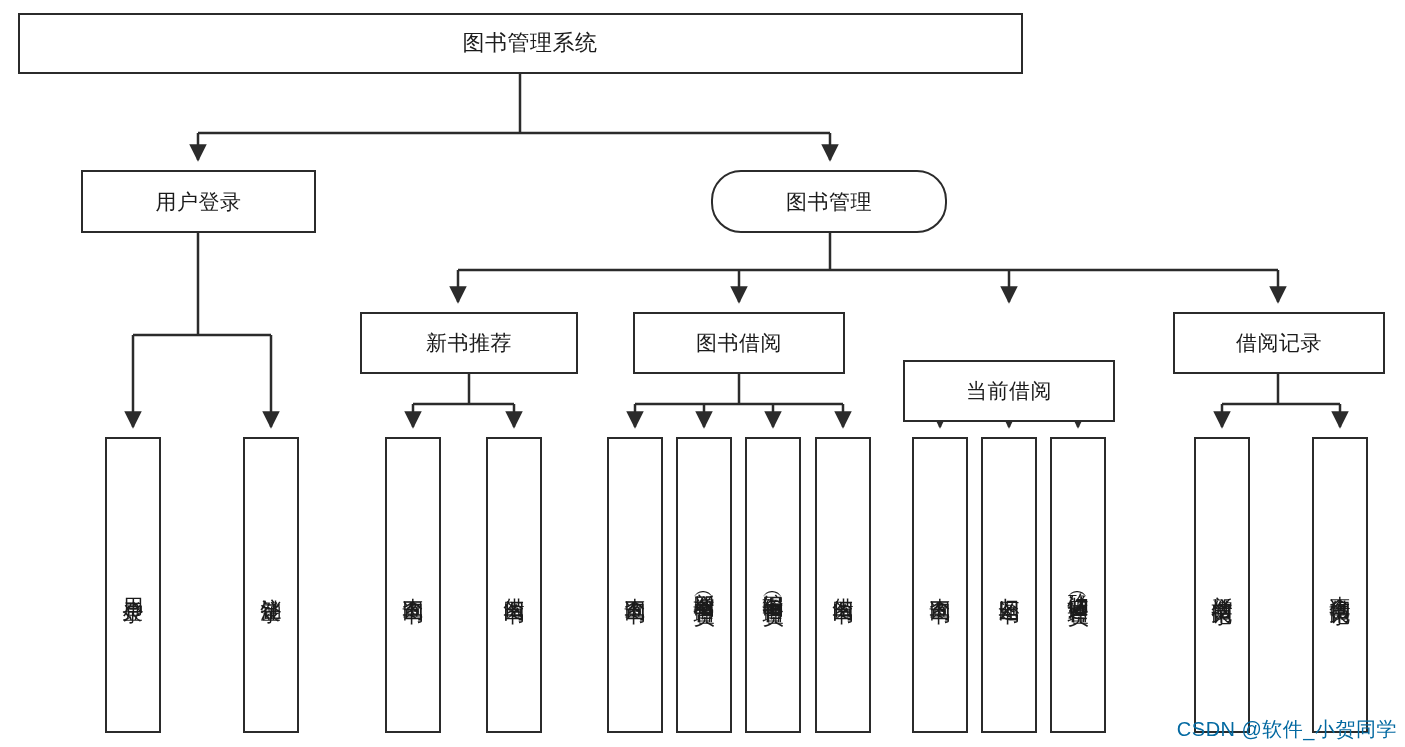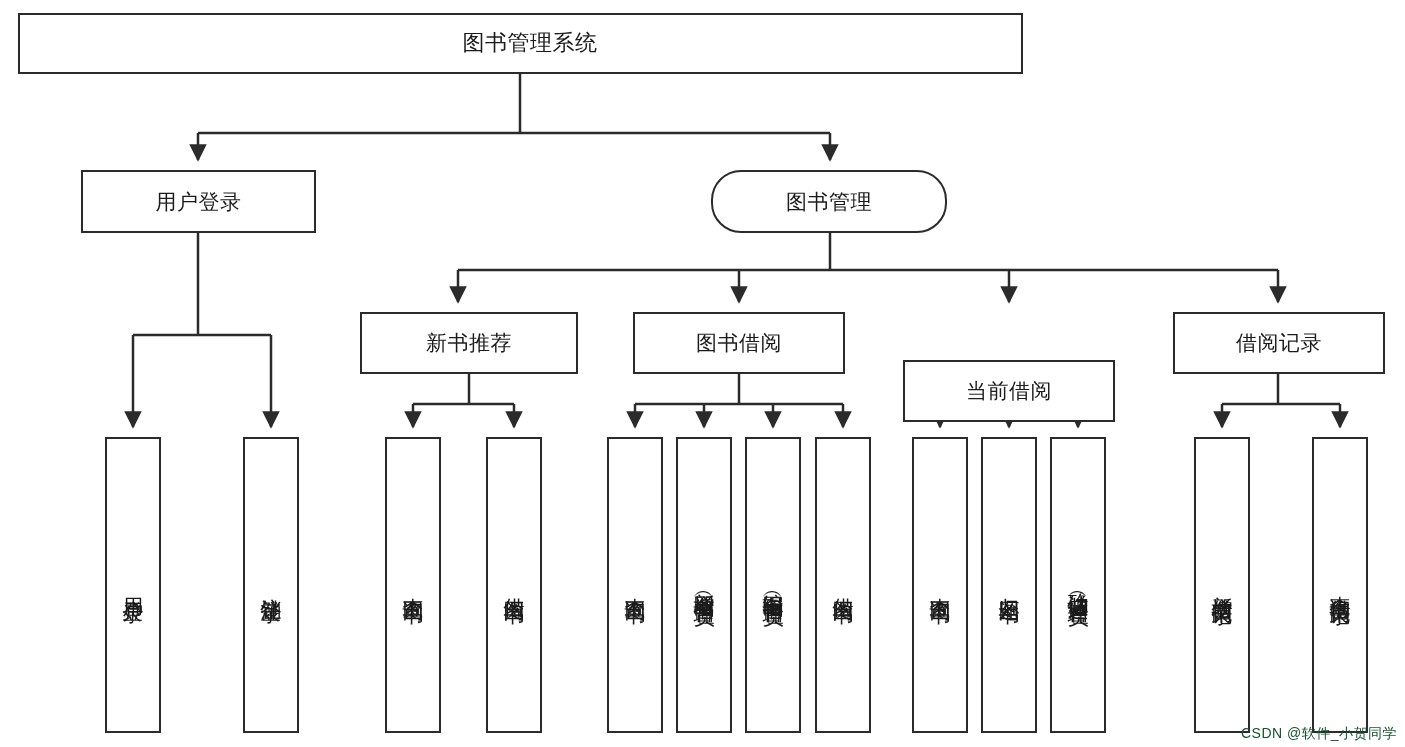--- a/index.html
+++ b/index.html
@@ -57,22 +57,22 @@
     writing-mode: vertical-rl;
     text-orientation: upright;
     white-space: normal;
     display: block;
     text-align: center;
   }
   .watermark {
     position: absolute;
     right: 8px;
     bottom: 4px;
-    font-size: 14px;
-    color: #14532d;
+    font-size: 20px;
+    color: #0369a1;
     letter-spacing: 0.5px;
     user-select: none;
   }
 </style>
 </head>
 <body>
 
 <div id="canvas">
 
   <svg id="connectors" viewBox="0 0 1405 747" xmlns="http://www.w3.org/2000/svg">

